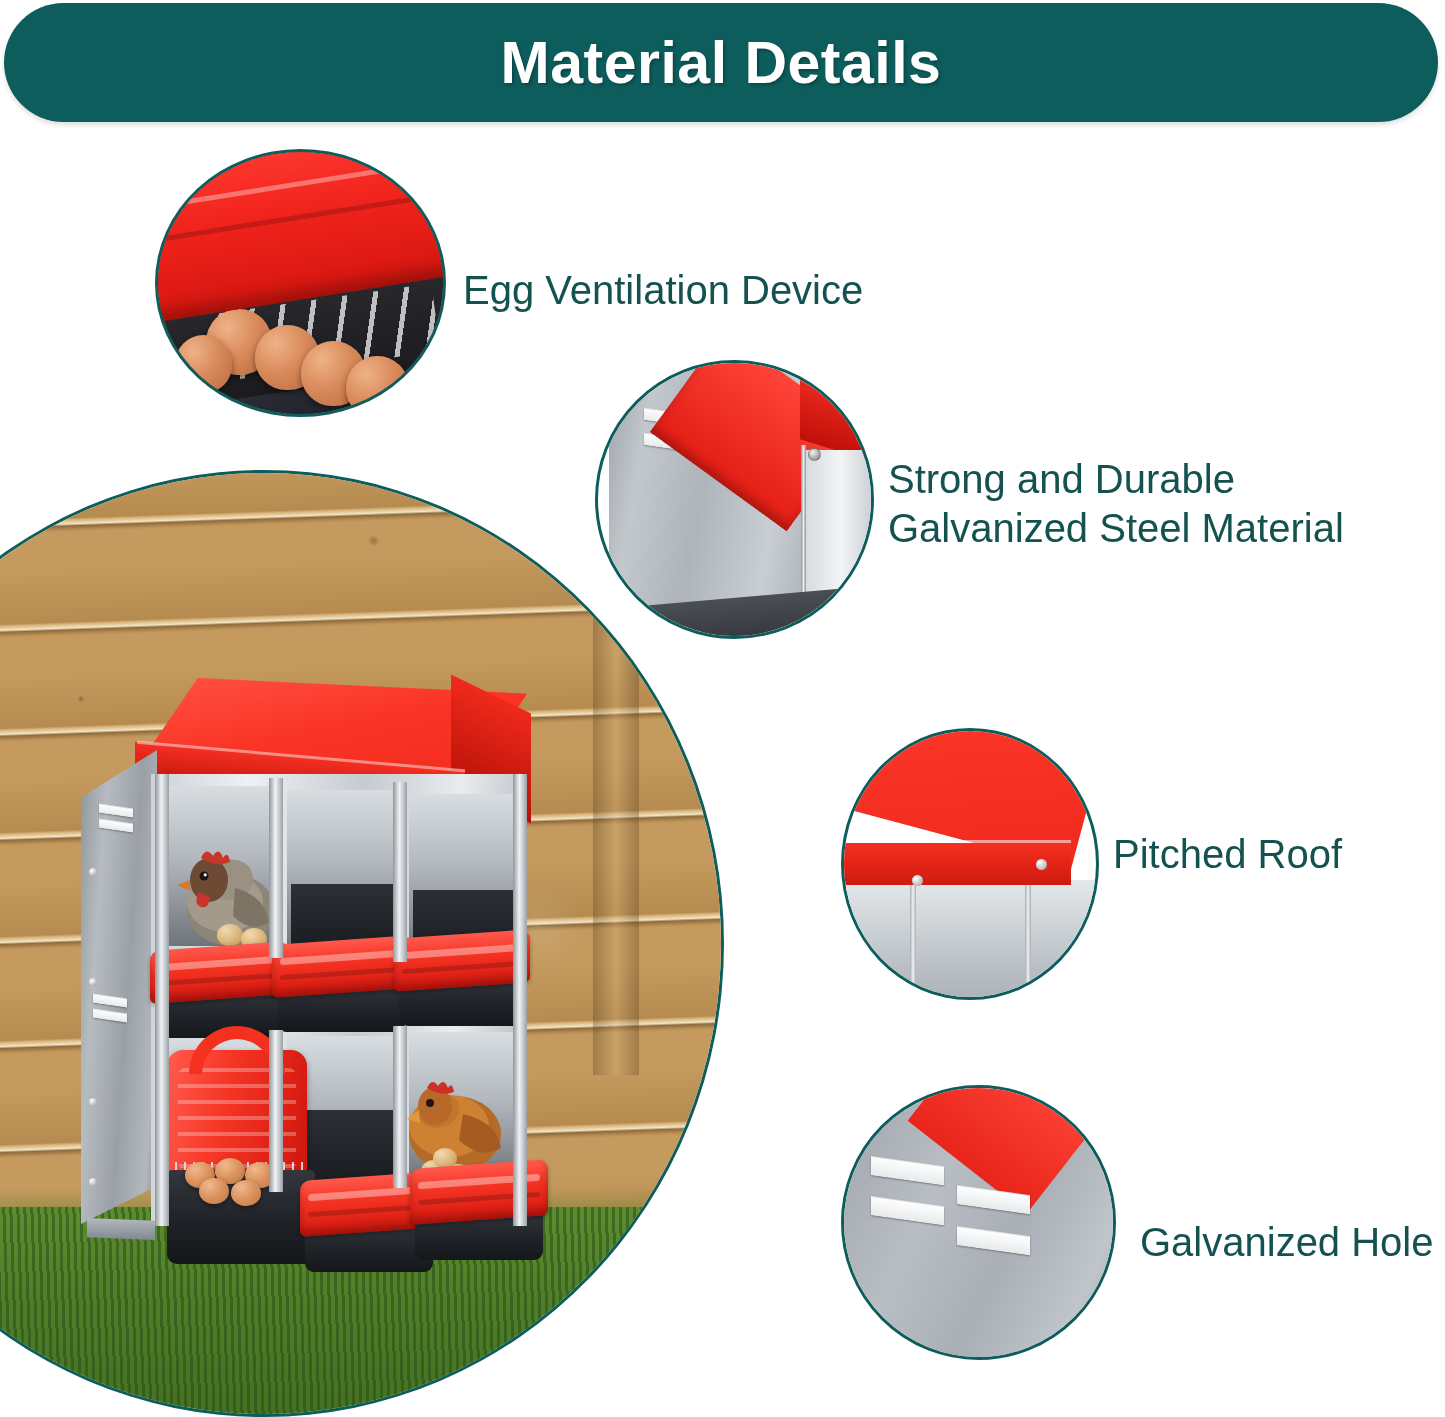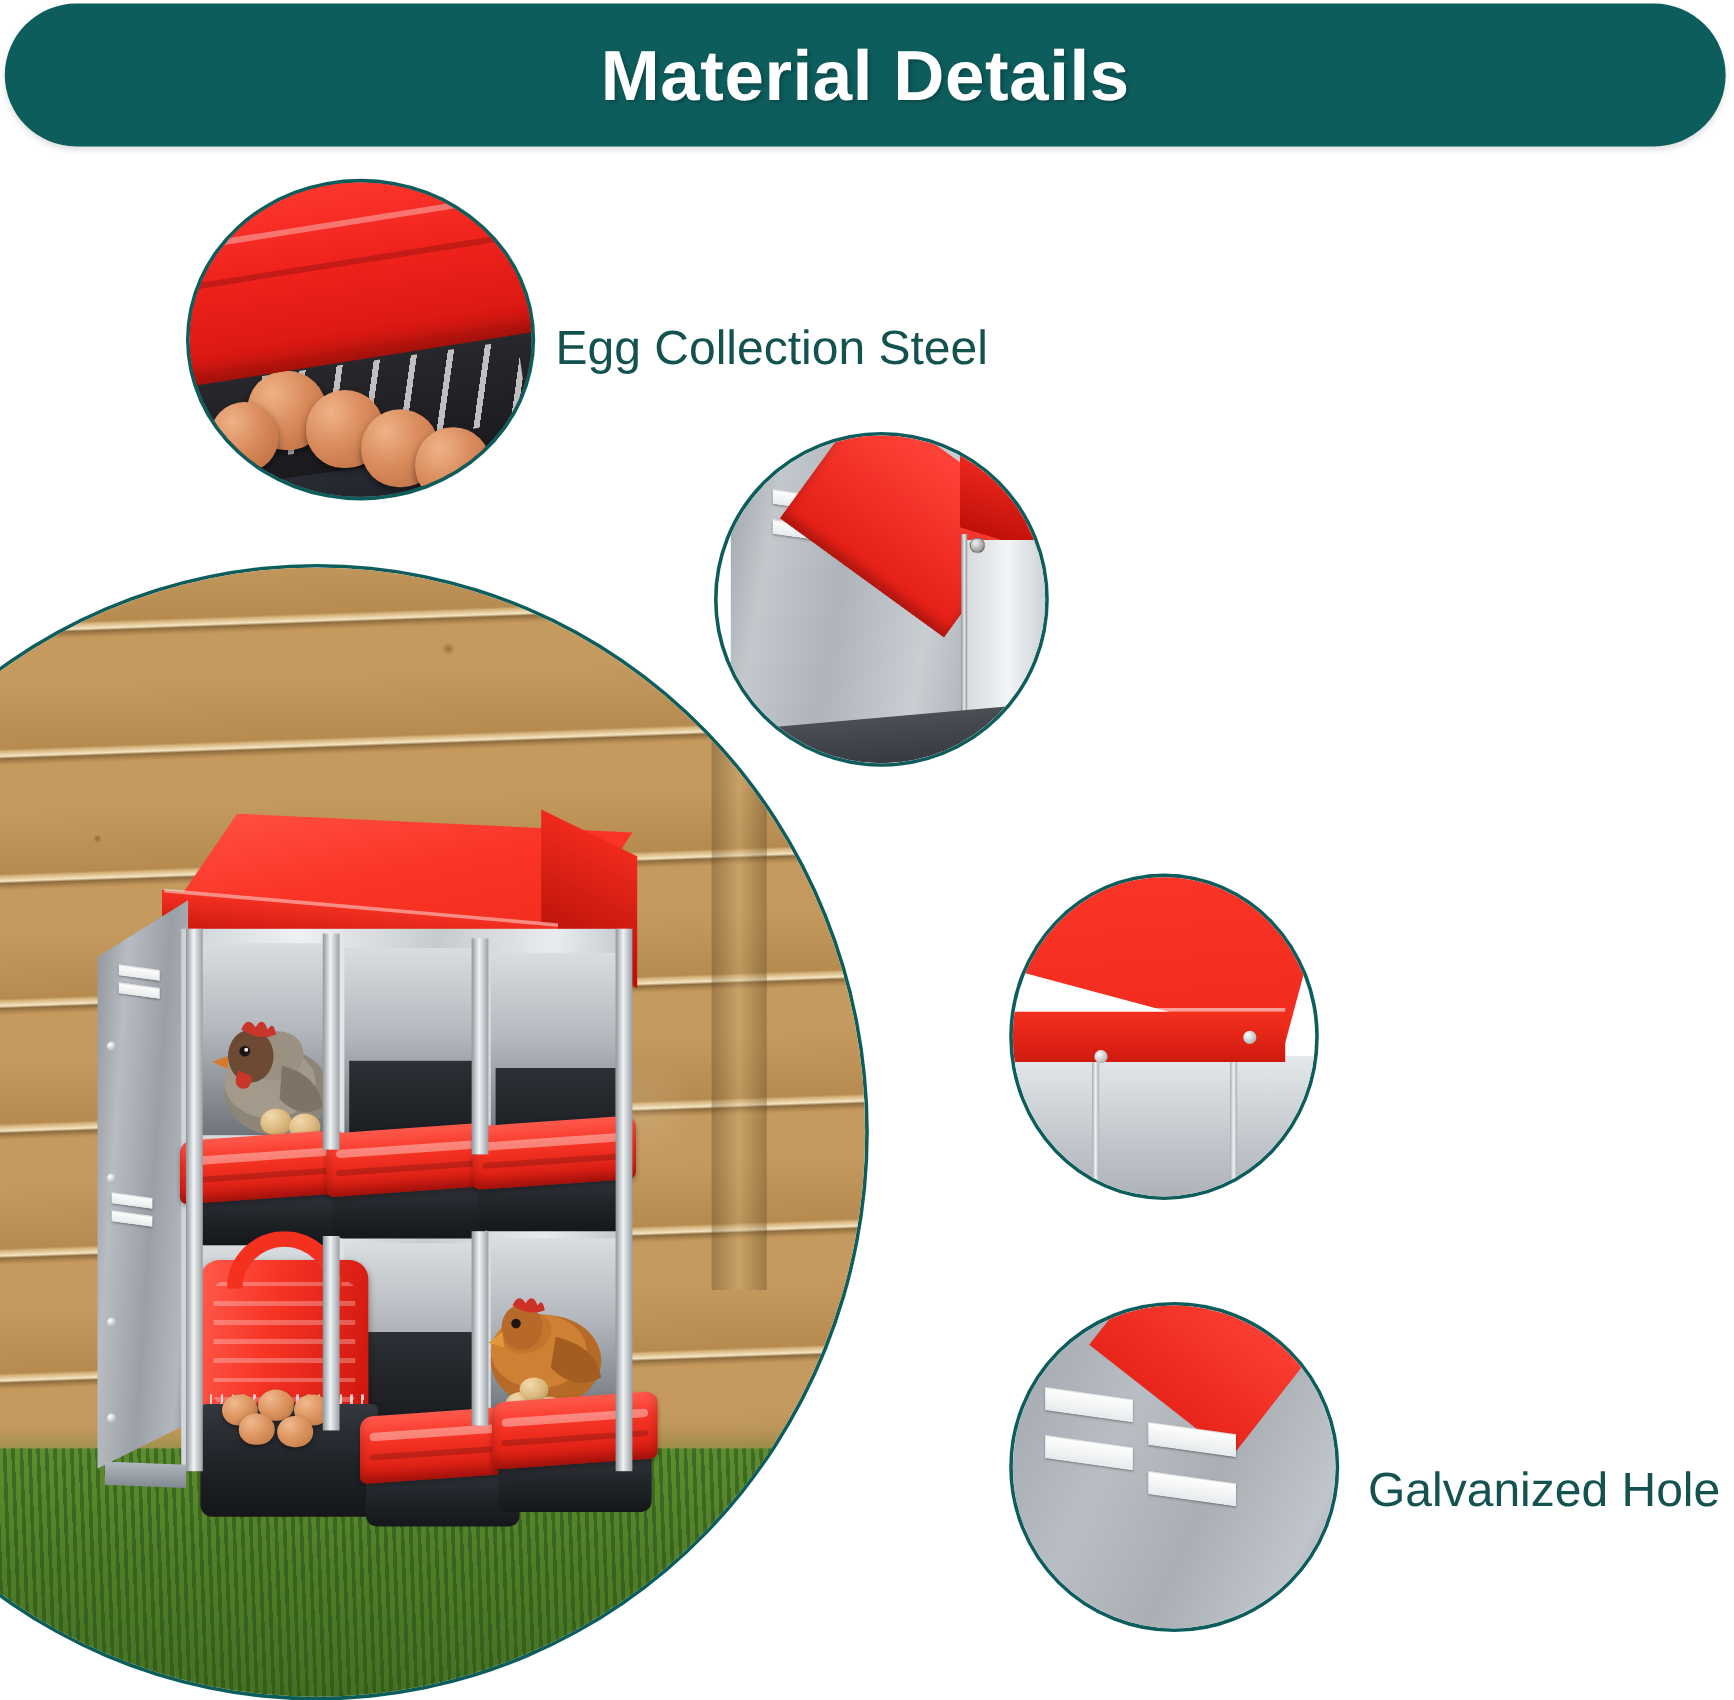--- a/index.html
+++ b/index.html
@@ -369,50 +369,53 @@
       <div class="b1-egg" style="left:34%;  top:66%; width:23%; height:25%;"></div>
       <div class="b1-egg" style="left:50%;  top:72%; width:23%; height:25%;"></div>
       <div class="b1-egg" style="left:6%;   top:70%; width:20%; height:22%;"></div>
       <div class="b1-egg" style="left:66%;  top:78%; width:22%; height:24%;"></div>
       <div class="b1-lid">
         <div class="b1-lid-rib1"></div>
         <div class="b1-lid-rib2"></div>
       </div>
     </div>
   </div>
-  <div class="callout-label" style="left:463px; top:266px;">Egg Collection Steel</div>
+  <div class="callout-label" style="left:463px; top:266px;">Egg Ventilation Device</div>
 
   <div class="bubble" id="b2">
     <div class="bubble-inner">
       <div class="b2-wall"></div>
       <div class="vent-slot" style="left:17%; top:18%; width:22%; height:4.5%;"></div>
       <div class="vent-slot" style="left:17%; top:27%; width:22%; height:4.5%;"></div>
       <div class="vent-slot" style="left:41%; top:24%; width:22%; height:4.5%;"></div>
       <div class="vent-slot" style="left:41%; top:33%; width:22%; height:4.5%;"></div>
       <div class="b2-roof-slope"></div>
       <div class="b2-roof-face"></div>
       <div class="b2-panel-right"></div>
       <div class="b2-edge"></div>
       <div class="b2-screw"></div>
       <div class="b2-floor"></div>
     </div>
   </div>
+  <div class="callout-label" style="left:888px; top:455px;">Strong and Durable
+Galvanized Steel Material</div>
 
   <div class="bubble" id="b3">
     <div class="bubble-inner">
       <div class="b3-body"></div>
       <div class="b3-divider" style="left:26%;"></div>
       <div class="b3-divider" style="left:72%;"></div>
       <div class="b3-roof-top"></div>
       <div class="b3-roof-fascia"></div>
       <div class="b3-roof-seam"></div>
       <div class="b3-rivet" style="left:27%; top:54%;"></div>
       <div class="b3-rivet" style="left:76%; top:48%;"></div>
     </div>
   </div>
+  <div class="callout-label" style="left:1113px; top:830px;">Pitched Roof</div>
 
   <div class="bubble" id="b4">
     <div class="bubble-inner">
       <div class="b4-wall"></div>
       <div class="b4-red-corner"></div>
       <div class="vent-slot" style="left:10%; top:27%; width:27%; height:7%;"></div>
       <div class="vent-slot" style="left:10%; top:42%; width:27%; height:7%;"></div>
       <div class="vent-slot" style="left:42%; top:38%; width:27%; height:7%;"></div>
       <div class="vent-slot" style="left:42%; top:53%; width:27%; height:7%;"></div>
     </div>

